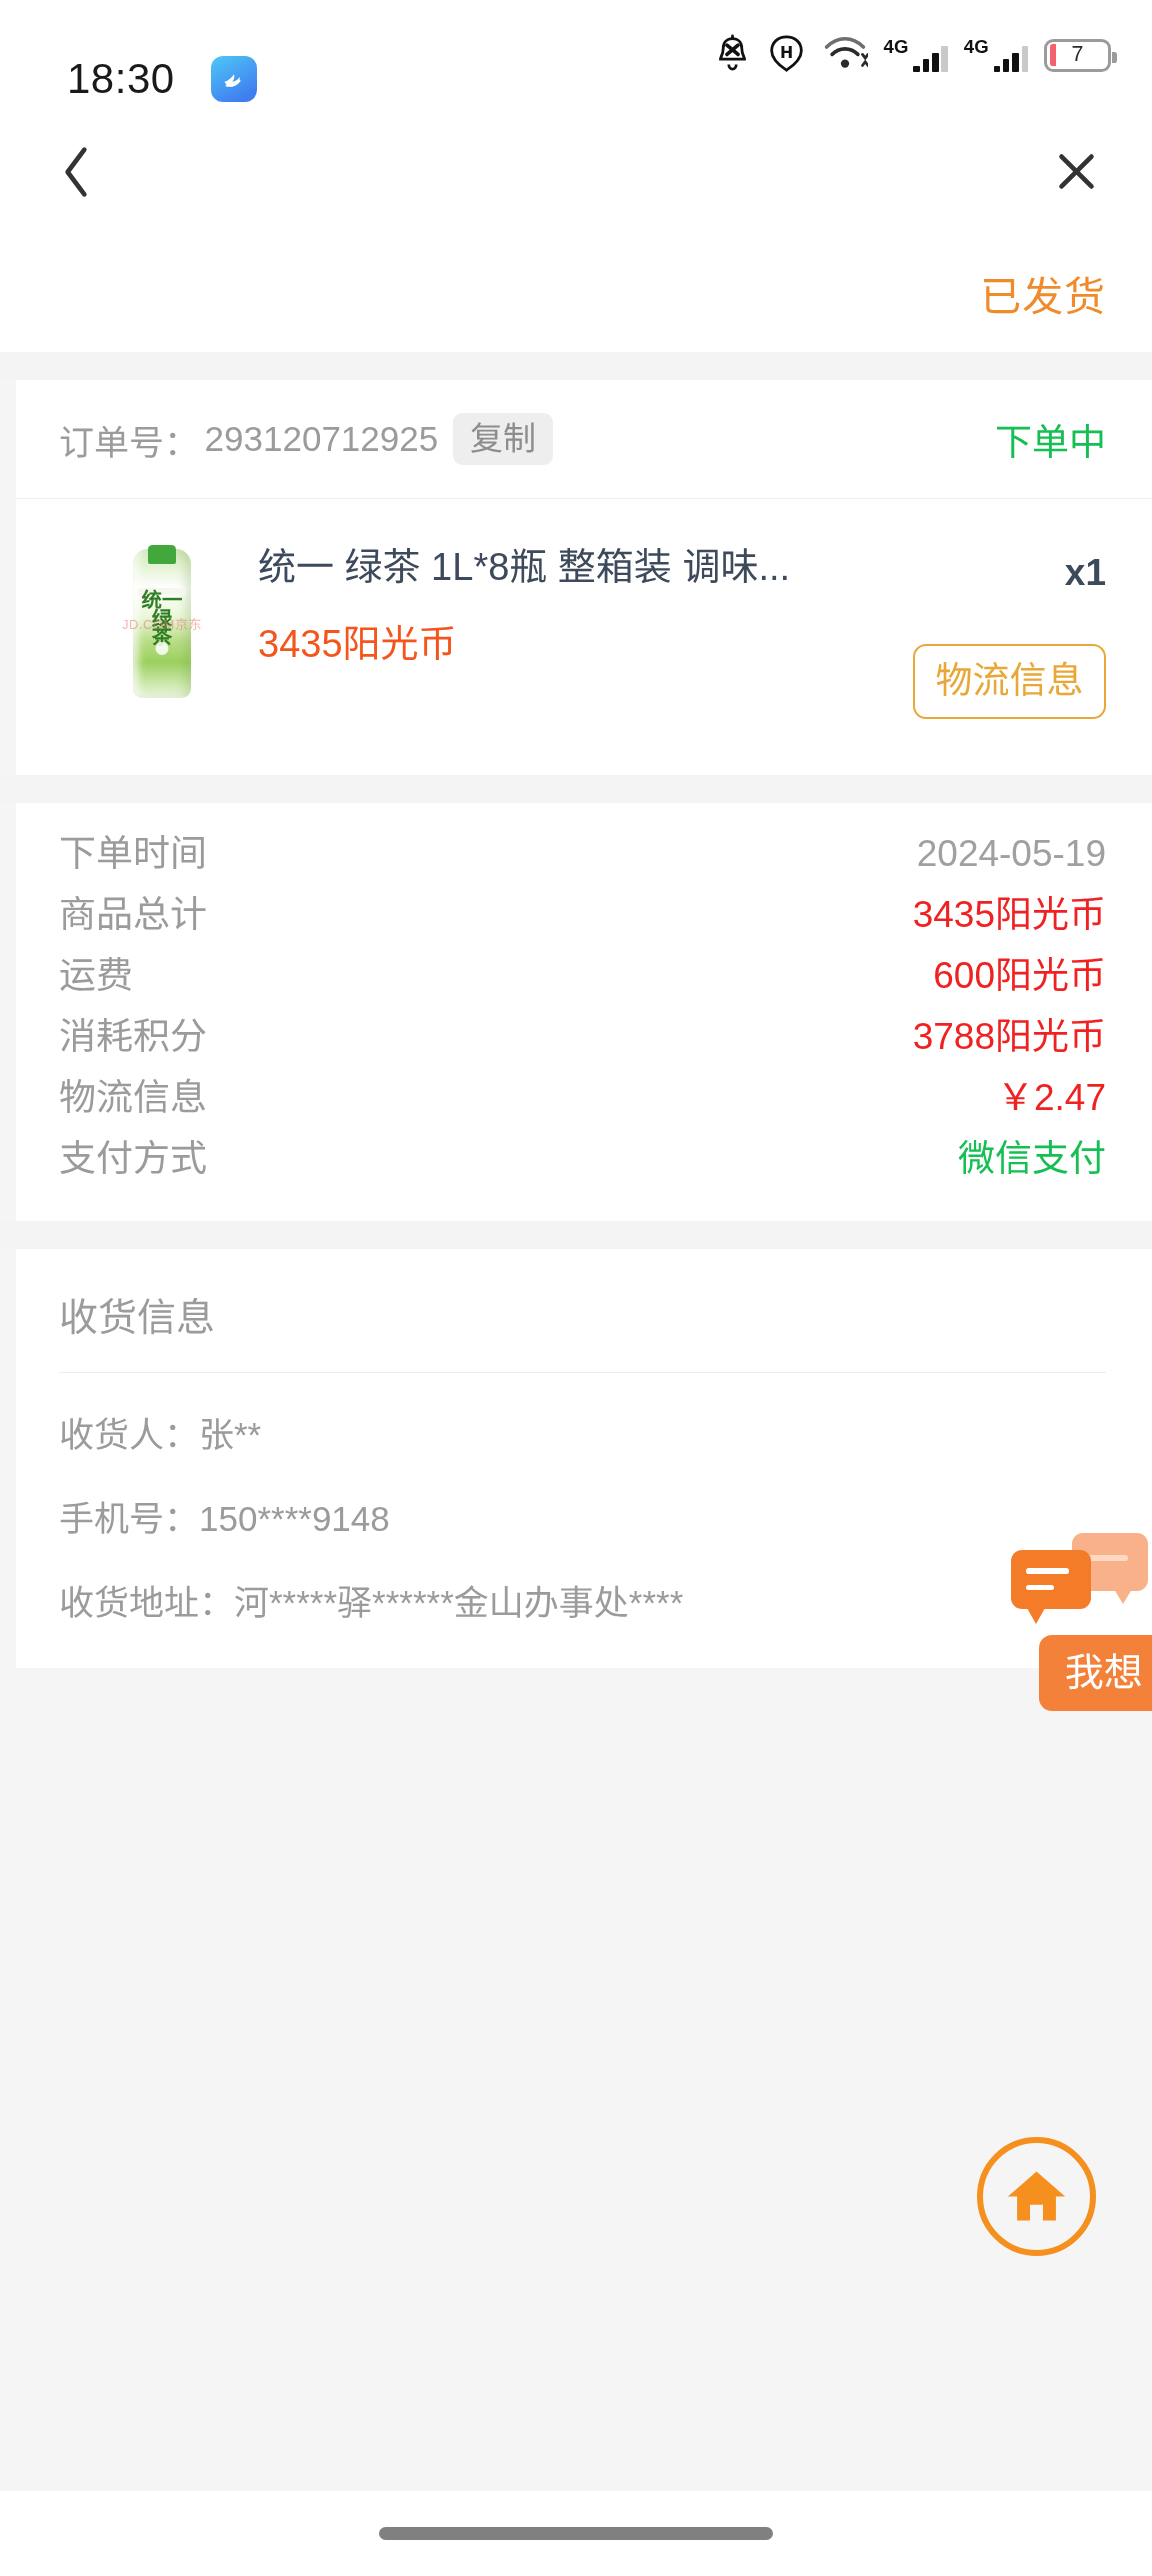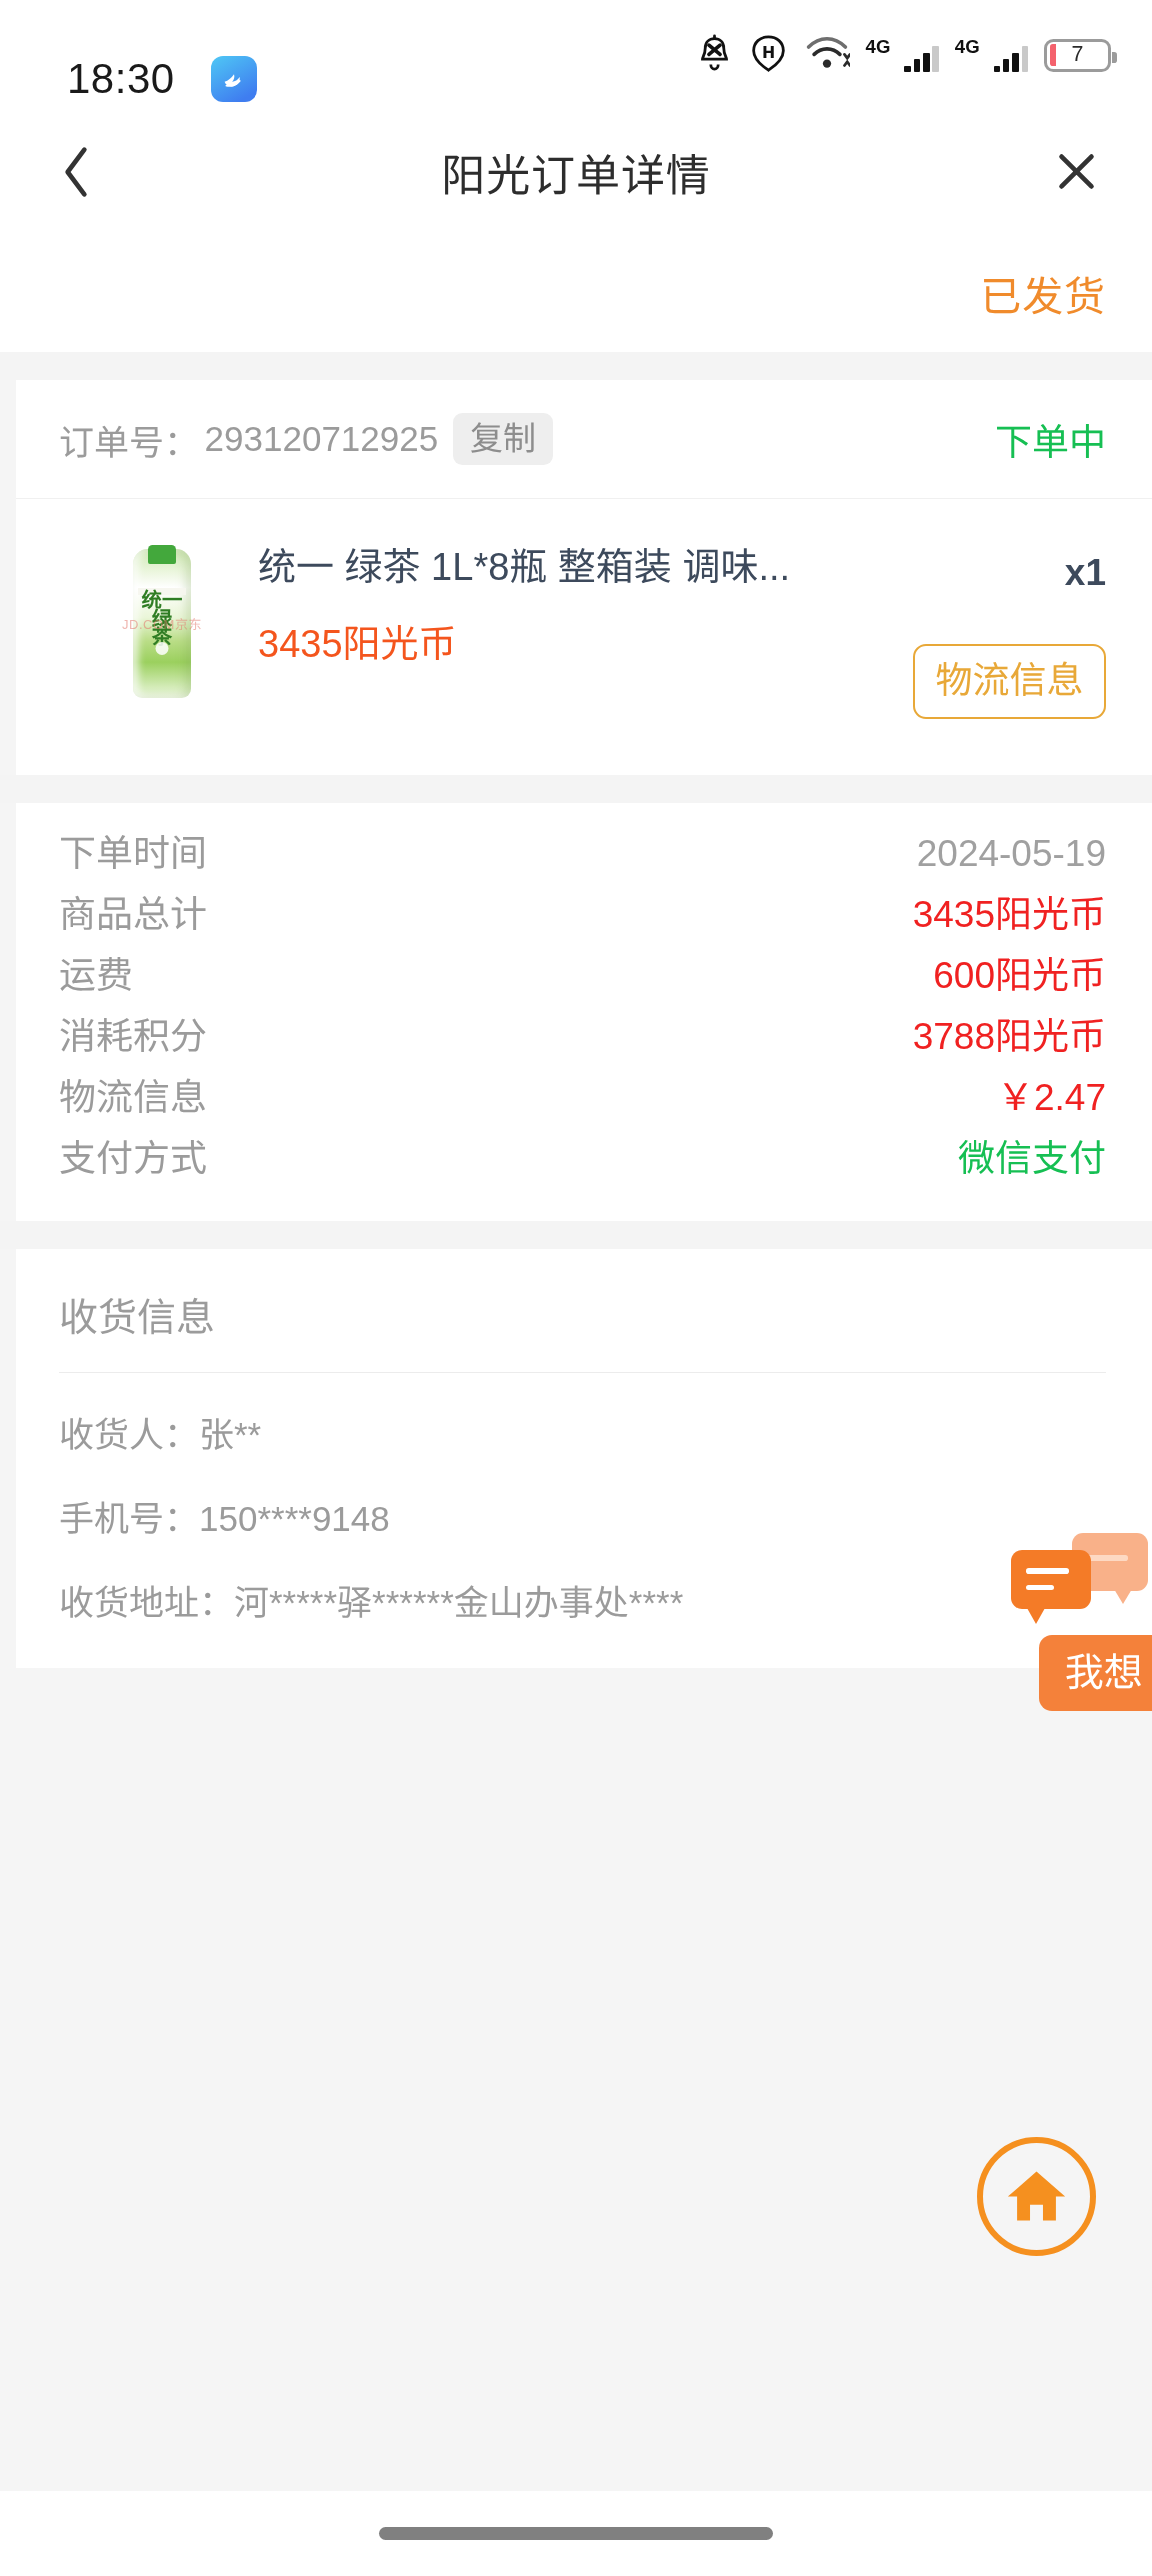--- a/index.html
+++ b/index.html
@@ -48,21 +48,21 @@
     justify-content: center;
   }
   .status-right {
     display: flex;
     align-items: center;
     gap: 16px;
   }
   .sig-group {
     display: flex;
     align-items: flex-end;
-    gap: 14px;
+    gap: 5px;
   }
   .sig-label {
     font-size: 18.6px;
     font-weight: bold;
     color: #111;
     line-height: 1;
     margin-bottom: 16px;
   }
   .sig-bars {
     display: flex;
@@ -546,21 +546,20 @@
     </span>
   </div>
 </div>
 
 <div class="title-bar">
   <span class="nav-back">
     <svg width="28" height="52" viewBox="0 0 30 56" aria-hidden="true">
       <path d="M24 4L6 28l18 24" fill="none" stroke="#333" stroke-width="5" stroke-linecap="round" stroke-linejoin="round"></path>
     </svg>
   </span>
-  <span class="page-title">阳光订单详情</span>
   <span class="nav-close">
     <svg width="43" height="43" viewBox="0 0 46 46" aria-hidden="true">
       <path d="M7 7l32 32M39 7L7 39" fill="none" stroke="#333" stroke-width="5" stroke-linecap="round"></path>
     </svg>
   </span>
 </div>
 
 <div class="status-strip">
   <span class="order-state">已发货</span>
 </div>

